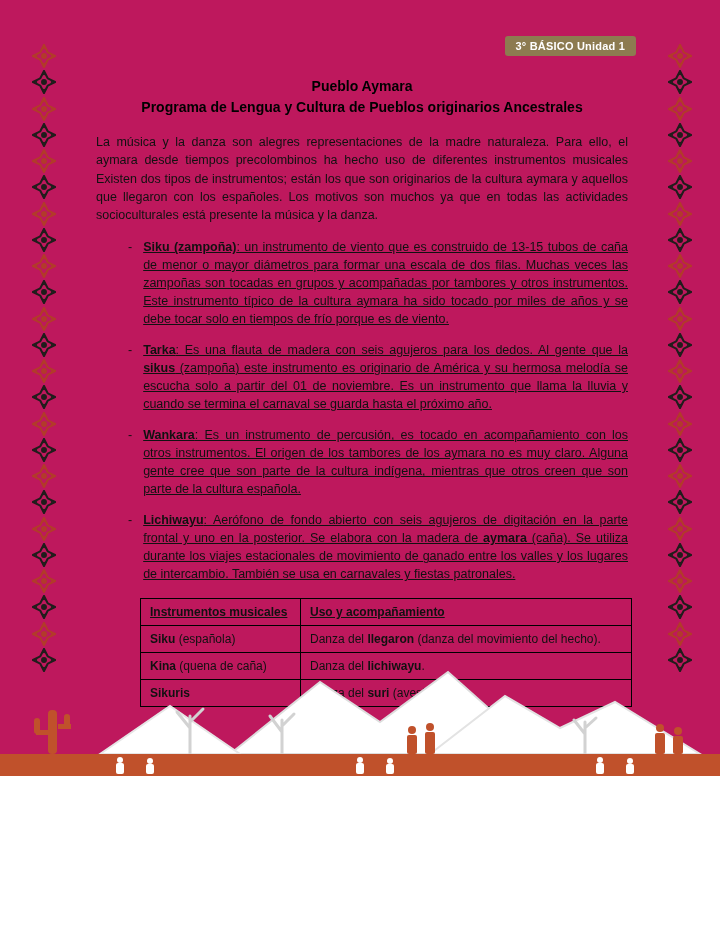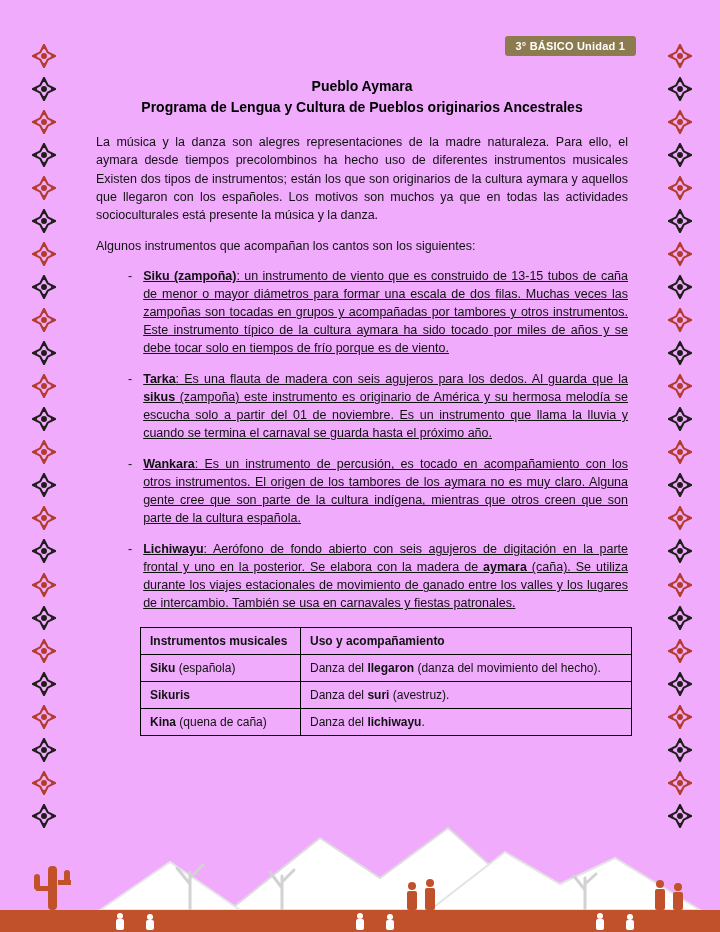--- a/index.html
+++ b/index.html
@@ -1,17 +1,17 @@
 <!DOCTYPE html>
 <html><head>
 <meta charset="utf-8">
 <style>
   * { margin:0; padding:0; box-sizing:border-box; }
   html,body { width:720px; height:932px; background:#ffffff; font-family:"Liberation Sans", sans-serif; color:#111; }
-  .page { position:relative; width:720px; height:932px; background:#f0abfc; overflow:hidden; }
+  .page { position:relative; width:720px; height:776px; background:#be185d; overflow:hidden; }
 
   
   .side-border { position:absolute; top:44px; bottom:104px; width:36px; display:flex; flex-direction:column; justify-content:space-between; align-items:center; }
   .side-border.left { left:26px; }
   .side-border.right { right:22px; }
   .motif { width:24px; height:24px; line-height:0; }
 
   
   .badge { position:absolute; top:36px; right:84px; background:#8d7b50; color:#fff; font-size:11px; font-weight:bold; padding:4px 11px; border-radius:3px; letter-spacing:.2px; }
 
@@ -22,21 +22,21 @@
   .intro { margin-top:15px; font-size:12.5px; text-align:justify; line-height:1.46; }
   .list-intro { margin-top:15px; font-size:12.5px; }
 
   ul.instruments { margin-top:14px; list-style:none; padding-left:32px; }
   ul.instruments li { display:flex; gap:11px; margin-bottom:13px; font-size:12.5px; line-height:1.44; }
   ul.instruments .dash { flex:0 0 auto; }
   ul.instruments .li-text { text-align:justify;text-decoration:underline; }
 
   table.inst-table { margin-top:15px; margin-left:44px; border-collapse:collapse; width:492px; font-size:12px; }
   table.inst-table th, table.inst-table td { border:1px solid #000; padding:5px 9px; text-align:left; vertical-align:middle; }
-  table.inst-table th { font-weight:bold; }
+  table.inst-table th { font-weight:bold;text-decoration:underline; }
   table.inst-table td.c1, table.inst-table th.c1 { width:160px; }
   table.inst-table tr { height:27px; }
 
   
   .footer { position:absolute; left:0; bottom:0; width:720px; height:112px; }
   .footer svg { display:block; }
 </style>
 </head>
 <body>
 
@@ -435,30 +435,29 @@
 
   <div class="content">
     <div class="header">
       <div>Pueblo Aymara</div>
       <div>Programa de Lengua y Cultura de Pueblos originarios Ancestrales</div>
     </div>
 
 
     <p class="intro">La música y la danza son alegres representaciones de la madre naturaleza. Para ello, el aymara desde tiempos precolombinos ha hecho uso de diferentes instrumentos musicales Existen dos tipos de instrumentos; están los que son originarios de la cultura aymara y aquellos que llegaron con los españoles. Los motivos son muchos ya que en todas las actividades socioculturales está presente la música y la danza.</p>
 
-    <p class="list-intro">Algunos instrumentos que acompañan los cantos son los siguientes:</p>
 
     <ul class="instruments">
       <li>
         <span class="dash">-</span>
         <span class="li-text"><b>Siku (zampoña)</b><span>: un instrumento de viento que es construido de 13-15 tubos de caña de menor o mayor diámetros para formar una escala de dos filas. Muchas veces las zampoñas son tocadas en grupos y acompañadas por tambores y otros instrumentos. Este instrumento típico de la cultura aymara ha sido tocado por miles de años y se debe tocar solo en tiempos de frío porque es de viento.</span><b></b><span></span></span>
       </li>
       <li>
         <span class="dash">-</span>
-        <span class="li-text"><b>Tarka</b><span>: Es una flauta de madera con seis agujeros para los dedos. Al guarda que la </span><b>sikus</b><span> (zampoña) este instrumento es originario de América y su hermosa melodía se escucha solo a partir del 01 de noviembre. Es un instrumento que llama la lluvia y cuando se termina el carnaval se guarda hasta el próximo año.</span></span>
+        <span class="li-text"><b>Tarka</b><span>: Es una flauta de madera con seis agujeros para los dedos. Al gente que la </span><b>sikus</b><span> (zampoña) este instrumento es originario de América y su hermosa melodía se escucha solo a partir del 01 de noviembre. Es un instrumento que llama la lluvia y cuando se termina el carnaval se guarda hasta el próximo año.</span></span>
       </li>
       <li>
         <span class="dash">-</span>
         <span class="li-text"><b>Wankara</b><span>: Es un instrumento de percusión, es tocado en acompañamiento con los otros instrumentos. El origen de los tambores de los aymara no es muy claro. Alguna gente cree que son parte de la cultura indígena, mientras que otros creen que son parte de la cultura española.</span><b></b><span></span></span>
       </li>
       <li>
         <span class="dash">-</span>
         <span class="li-text"><b>Lichiwayu</b><span>: Aerófono de fondo abierto con seis agujeros de digitación en la parte frontal y uno en la posterior. Se elabora con la madera de </span><b>aymara</b><span> (caña). Se utiliza durante los viajes estacionales de movimiento de ganado entre los valles y los lugares de intercambio. También se usa en carnavales y fiestas patronales.</span></span>
       </li>
     </ul>
@@ -467,26 +466,26 @@
       <tbody>
         <tr>
           <th class="c1">Instrumentos musicales</th>
           <th>Uso y  acompañamiento</th>
         </tr>
         <tr>
           <td class="c1"><b>Siku</b><span> (española)</span></td>
           <td><span>Danza del </span><b>llegaron</b><span> (danza del movimiento del hecho).</span></td>
         </tr>
         <tr>
+          <td class="c1"><b>Kina</b><span> (quena de caña)</span></td>
+          <td><span>Danza del </span><b>lichiwayu</b><span>.</span></td>
+        </tr>
+        <tr>
           <td class="c1"><b>Sikuris</b><span></span></td>
           <td><span>Danza del </span><b>suri</b><span> (avestruz).</span></td>
-        </tr>
-        <tr>
-          <td class="c1"><b>Kina</b><span> (quena de caña)</span></td>
-          <td><span>Danza del </span><b>lichiwayu</b><span>.</span></td>
         </tr>
       </tbody>
     </table>
   </div>
 
   <div class="footer">
     <svg width="720" height="112" viewBox="0 0 720 112">
 
       <path d="M230 90 L320 18 L380 58 L448 8 L540 90 Z" fill="#ffffff" stroke="#dddddd" stroke-width="2"></path>
       <path d="M430 90 L505 32 L560 64 L615 38 L700 90 Z" fill="#ffffff" stroke="#e3e3e3" stroke-width="2"></path>

